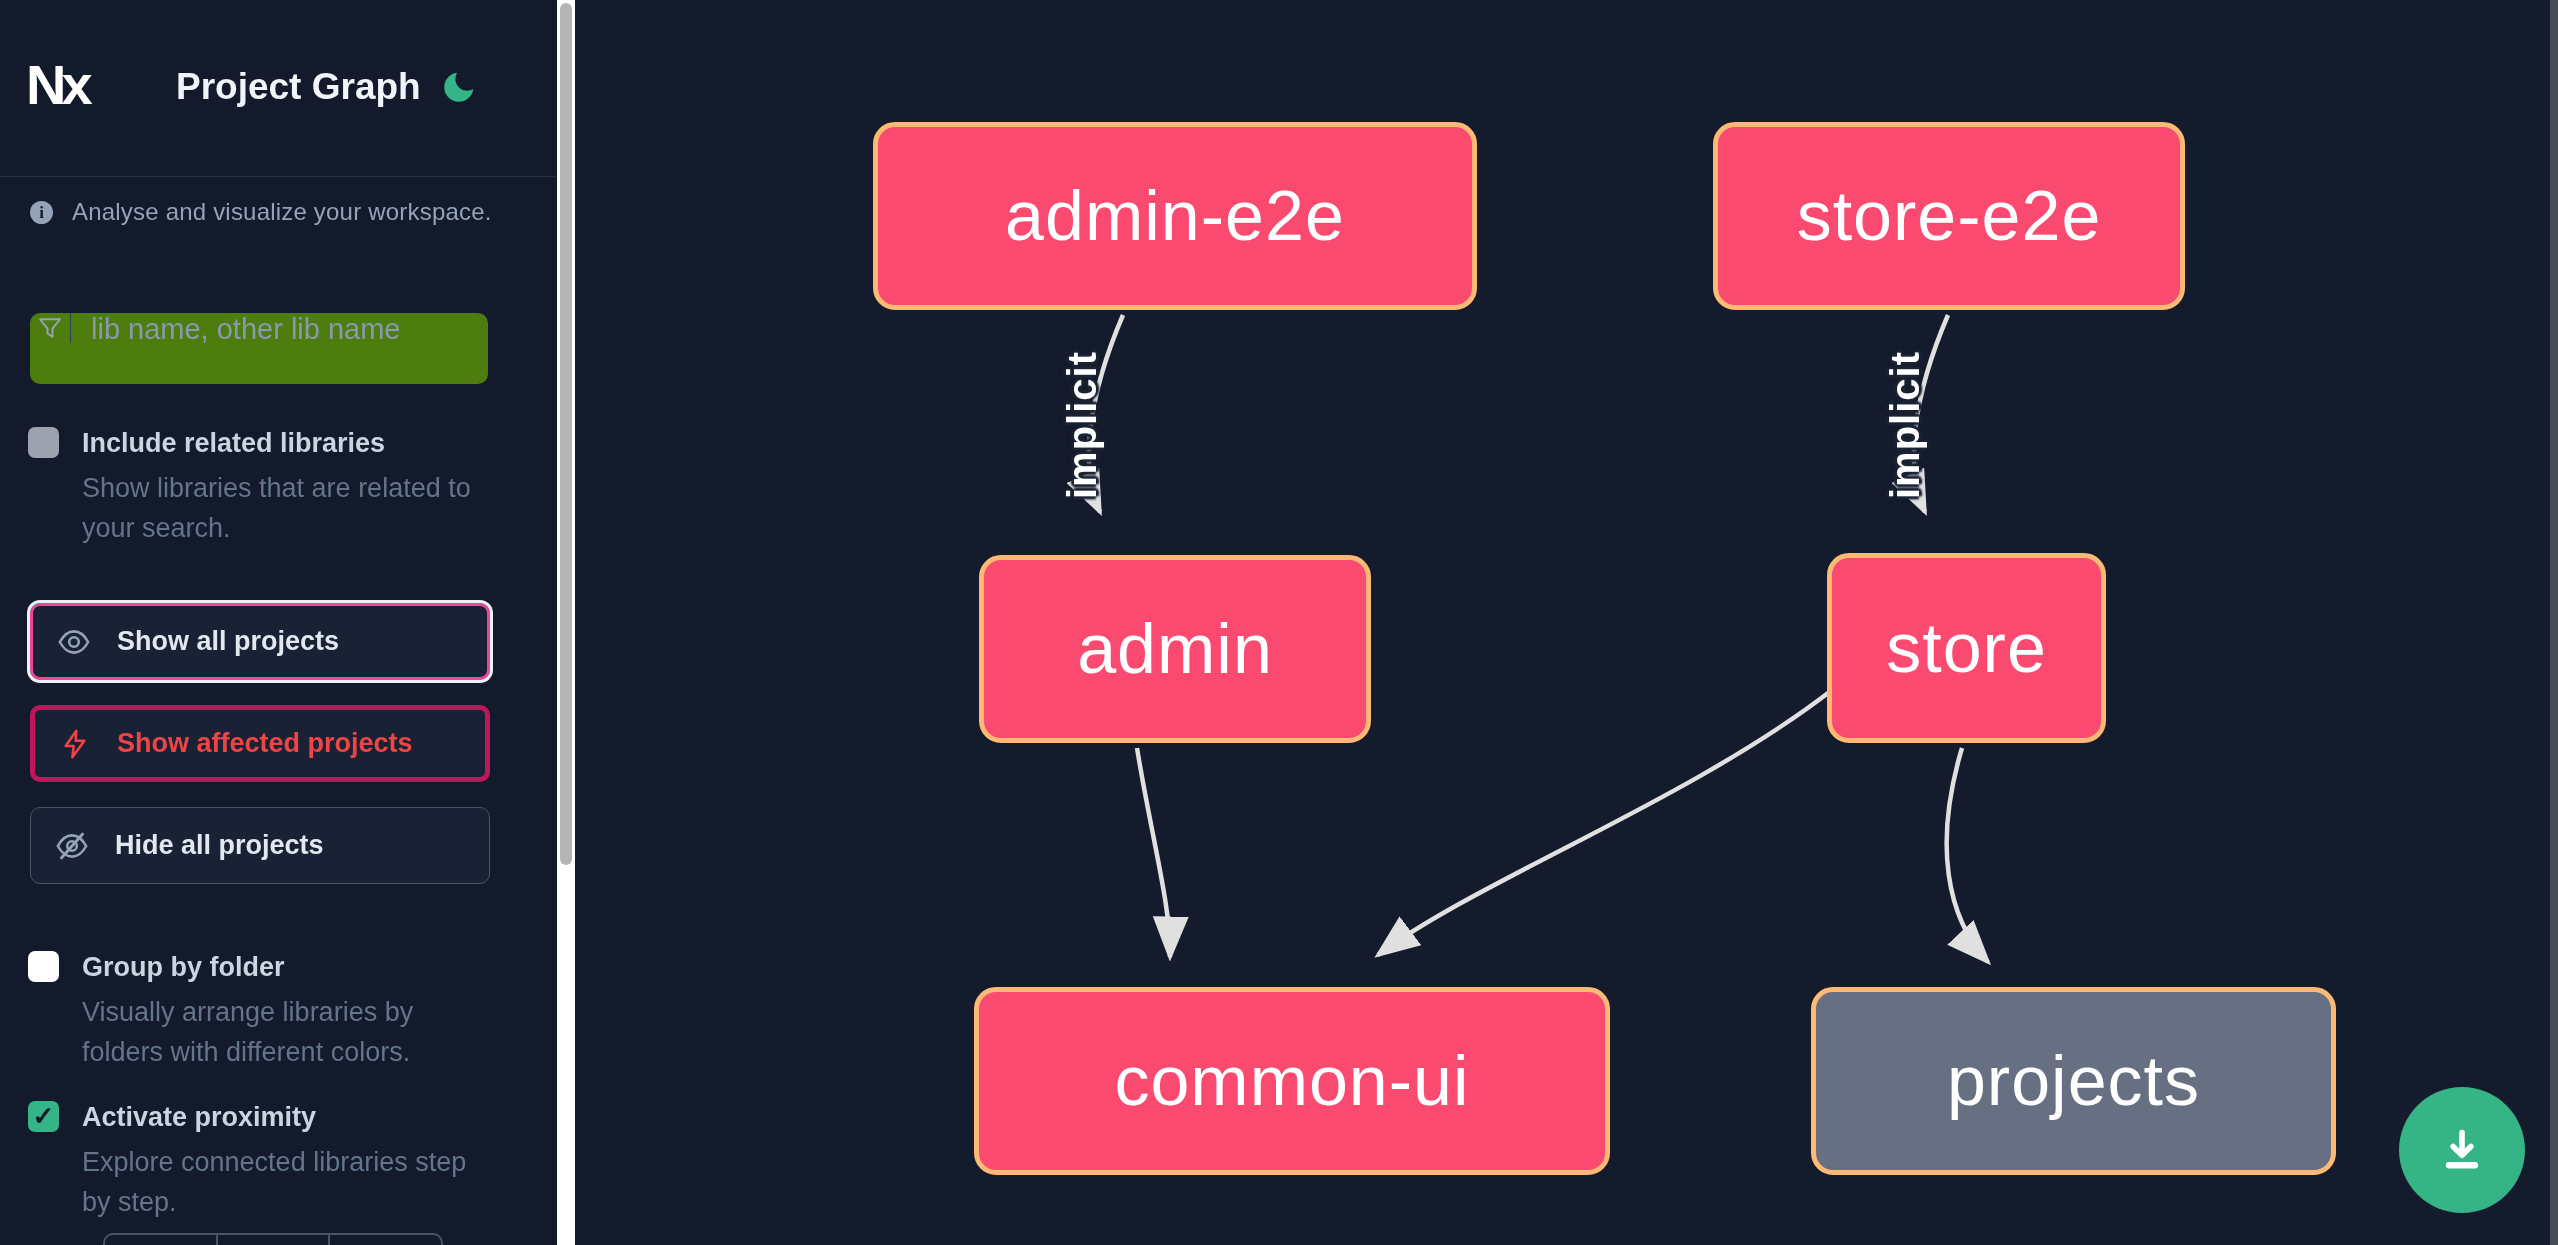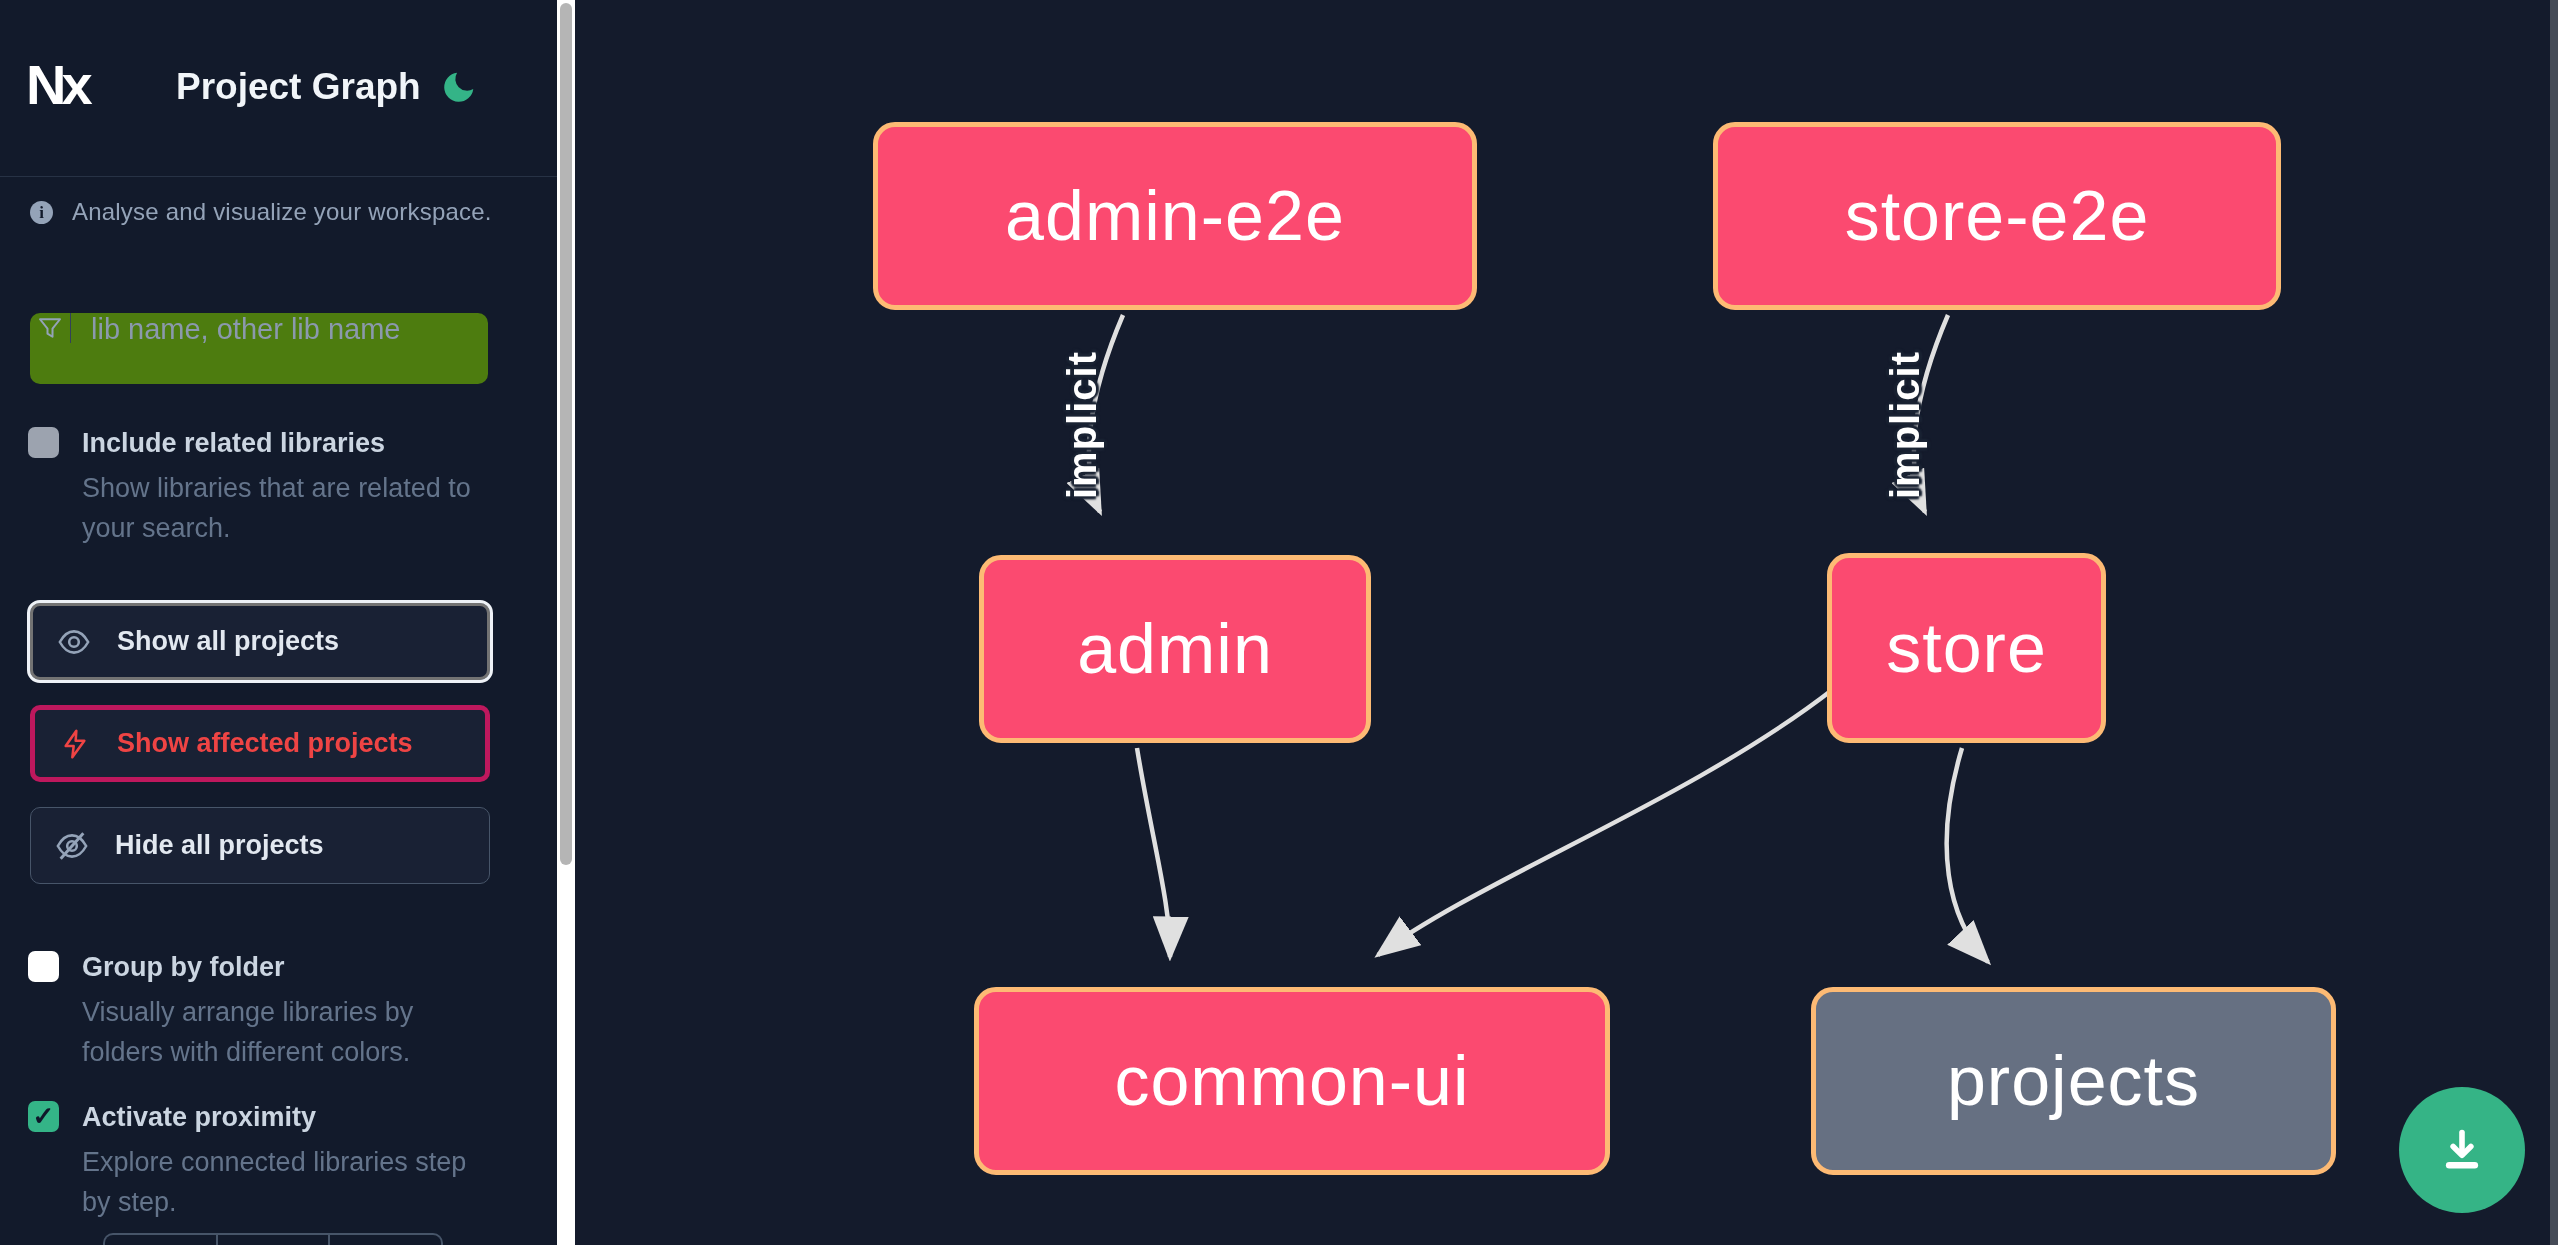--- a/index.html
+++ b/index.html
@@ -43,21 +43,21 @@
               text-align:center; line-height:31px; }
   .cb-label { position:absolute; left:54px; top:1px; font-size:27px; font-weight:700;
               color:#cbd5e1; }
   .cb-desc { position:absolute; left:54px; top:41px; width:412px; font-size:27px;
              color:#64748b; line-height:40px; }
 
   .btn { position:absolute; left:30px; width:460px; height:77px; background:#192134;
          border:1px solid #475569; border-radius:10px; display:flex; align-items:center;
          gap:26px; padding:0 24px; cursor:pointer; }
   .btn-label { font-size:27px; font-weight:600; color:#e2e8f0; }
-  .btn-focus { border:3px solid #737373; outline:3px solid #eef2f7; }
+  .btn-focus { border:3px solid #ec4899; outline:3px solid #eef2f7; }
   .btn-red { border:5px solid #be185d; }
   .btn-red .btn-label { color:#ef4444; }
   .btn svg { flex:0 0 auto; }
 
   .stepper { position:absolute; left:103px; top:1233px; width:340px; height:24px;
              border:2px solid #475569; border-bottom:none; border-radius:10px 10px 0 0;
              display:flex; }
   .stepper .seg { flex:1; border-right:2px solid #475569; }
   .stepper .seg:last-child { border-right:none; }
 
@@ -187,21 +187,21 @@
       <path d="M1137,748 C1152,840 1171,905 1170,957"></path>
       <path d="M1832,690 C1690,800 1478,880 1378,955"></path>
       <path d="M1962,748 C1933,845 1947,918 1988,962"></path>
     </g>
   </svg>
 
   <div class="edge-label" style="left:1082px; top:425px;">implicit</div>
   <div class="edge-label" style="left:1905px; top:425px;">implicit</div>
 
   <div class="gnode gnode-pink" style="left:873px;  top:122px; width:604px; height:188px;">admin-e2e</div>
-  <div class="gnode gnode-pink" style="left:1713px; top:122px; width:568px; height:188px;">store-e2e</div>
+  <div class="gnode gnode-pink" style="left:1713px; top:122px; width:472px; height:188px;">store-e2e</div>
   <div class="gnode gnode-pink" style="left:979px;  top:555px; width:392px; height:188px;">admin</div>
   <div class="gnode gnode-pink" style="left:1827px; top:553px; width:279px; height:190px;">store</div>
   <div class="gnode gnode-pink" style="left:974px;  top:987px; width:636px; height:188px;">common-ui</div>
   <div class="gnode gnode-gray" style="left:1811px; top:987px; width:525px; height:188px;">projects</div>
 
   <div class="fab">
     <svg width="56" height="56" viewBox="0 0 24 24" fill="none" stroke="#ffffff" stroke-width="2.4" stroke-linecap="round" stroke-linejoin="round">
       <line x1="12" y1="4.5" x2="12" y2="13.5"></line>
       <path d="M8.2 10.5 L12 14.3 L15.8 10.5"></path>
       <line x1="6.5" y1="18.5" x2="17.5" y2="18.5" stroke-width="2.8"></line>

